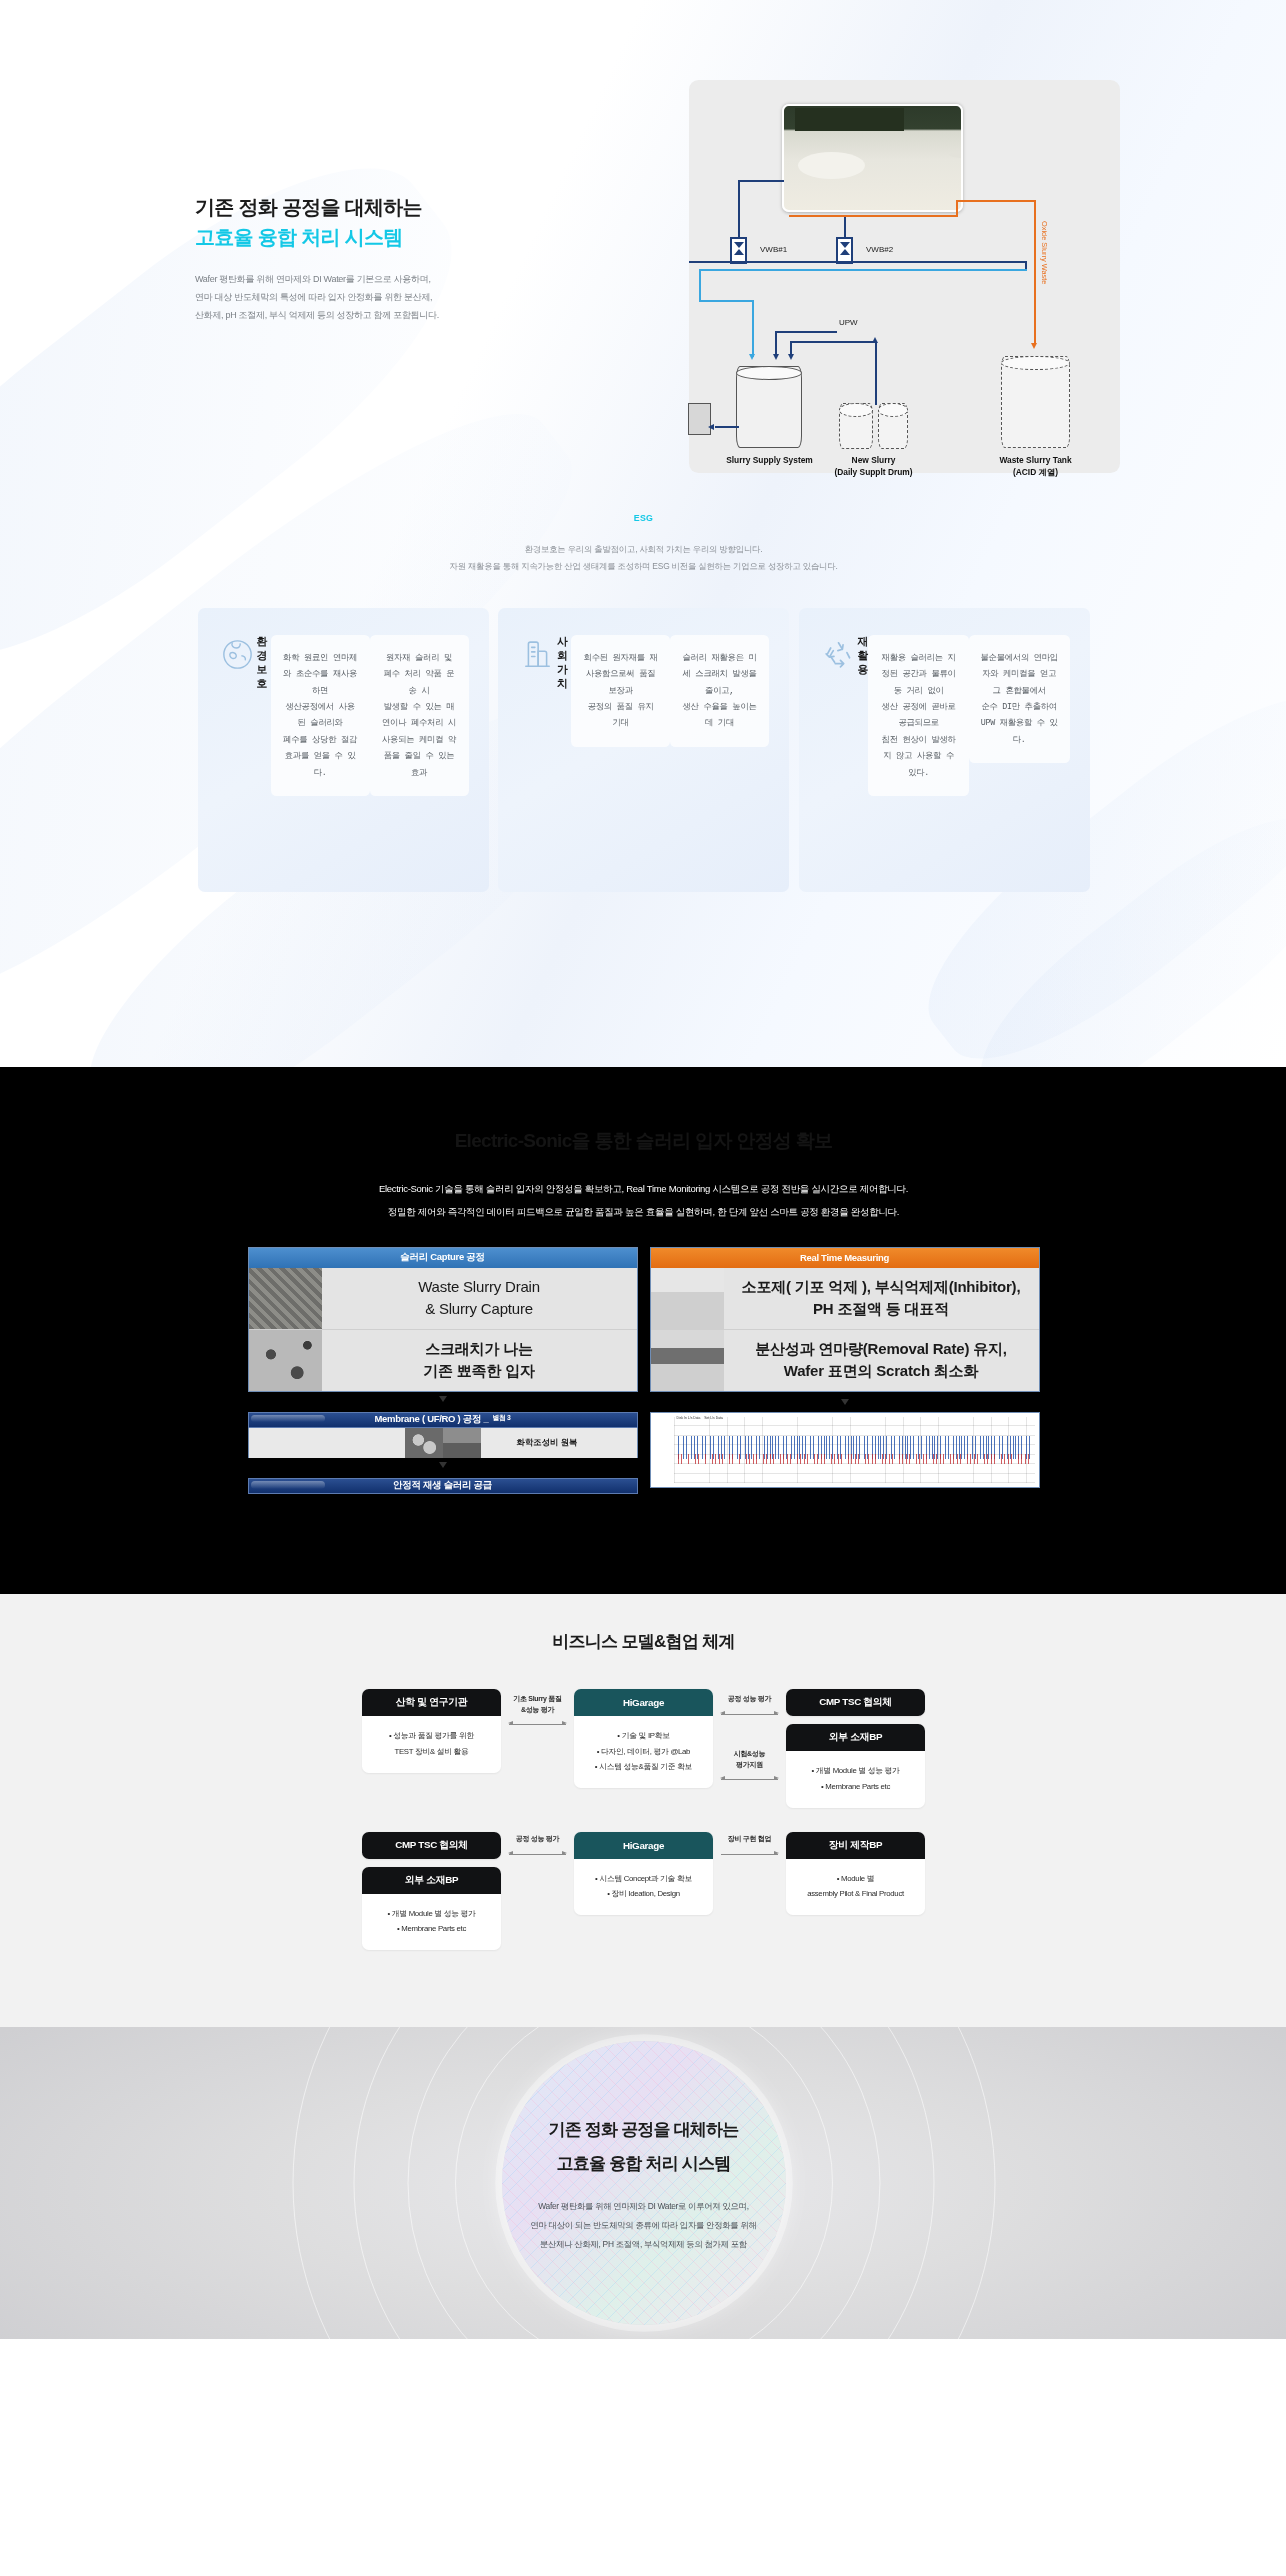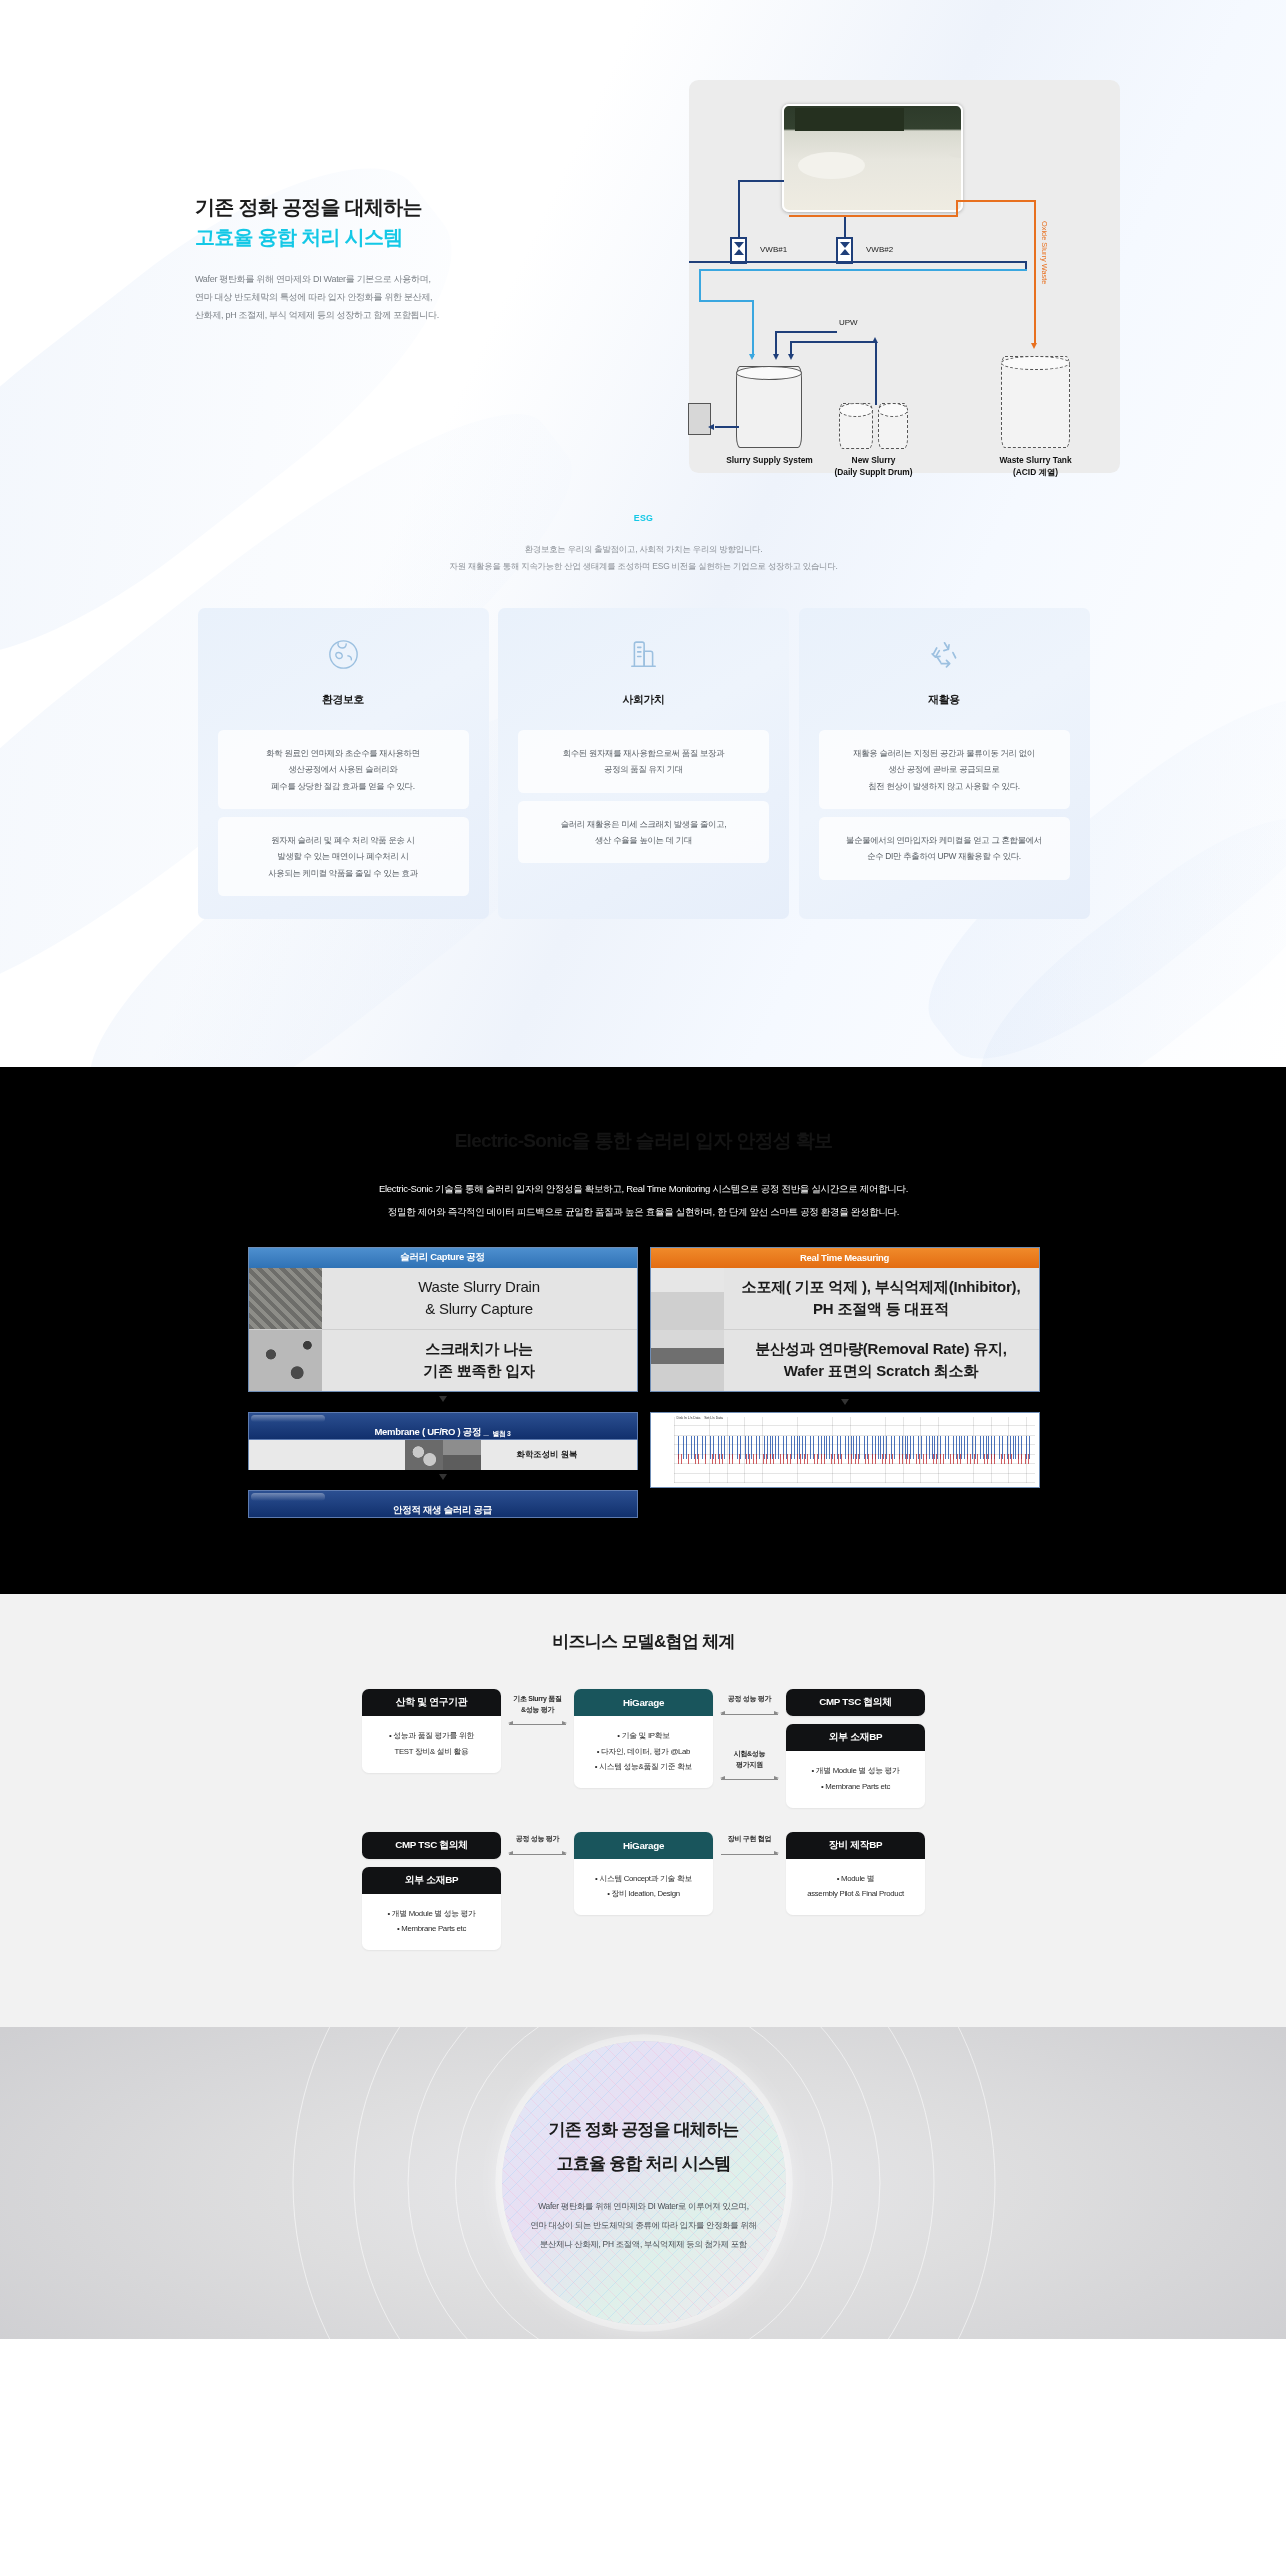--- a/index.html
+++ b/index.html
@@ -100,21 +100,21 @@
   .sec-esg { position: absolute; left:0; top: 513px; width: 1287px; z-index: 5;}
   .esg-eyebrow { text-align:center; font-size:8.8px; font-weight:700; color:#14c8e6; letter-spacing:0.3px;}
   .esg-title { text-align:center; font-size:20px; font-weight:800; color:#1b1b1b; margin-top:9.5px; letter-spacing:-0.7px;}
   .esg-sub { text-align:center; font-size:8.4px; color:#8b9096; line-height:2.1; margin-top:17.6px; letter-spacing:-0.2px;}
 
   .esg-cards { display:flex; justify-content:center; gap:9.5px; margin-top:32px; }
   .esg-card {
     width: 291px; min-height: 284px; border-radius: 6.8px;
     background: linear-gradient(150deg, #e9f1fb 0%, #eef4fc 45%, #e6eefa 100%);
     padding: 27px 20px 23px;
-    display:flex; flex-direction:column; align-items:center;
+    display:flex; flex-direction:row; align-items:flex-start;font-family:Liberation Mono, monospace;
   }
   .esg-icon { width: 39px; height: 39px; margin-bottom: 19px; }
   .esg-name { font-size: 10.8px; font-weight:800; color:#1b1b1b; margin-bottom: 23px; letter-spacing:-0.3px;}
   .esg-note {
     width:100%; background: rgba(255,255,255,.75); border-radius: 5.4px;
     padding: 15px 10.8px; text-align:center; font-size: 8.4px; color:#555b61;
     line-height: 1.95; letter-spacing:-0.3px; margin-bottom: 8px;
   }
   .esg-note:last-child{ margin-bottom:0; }
 
@@ -154,21 +154,21 @@
                            #c9c9c9; }
   .pnl-img.m5{ background: linear-gradient(180deg,#d8d8d8 0 30%, #6f6f6f 30% 55%, #cfcfcf 55% 100%); }
   .pnl-img.m6{ background: linear-gradient(160deg,#cfe3ea 0 35%, #8fb9c7 35% 70%, #e3eef1 70% 100%); }
   .pnl-txt {
     flex:1; display:flex; align-items:center; justify-content:center; text-align:center;
     font-size: 15px; color:#1a1a1a; line-height:1.5; padding: 8px 0; letter-spacing:-0.2px;
   }
   .pnl-txt.k { font-weight:700; }
 
   .band {
-    margin-top: 5.4px; height: 28px; display:flex; align-items:flex-end; justify-content:center;
+    margin-top: 5.4px; height: 16px; display:flex; align-items:flex-start; justify-content:center;
     font-size: 9.5px; font-weight:800; color:#fff; letter-spacing:-0.3px;
     background: linear-gradient(180deg,#2b4f91 0%, #11306d 100%);
     border: 0.7px solid #5d7bb0; position:relative;
   }
   .band .sm { font-size: 6.8px; font-weight:700; margin-left:4px; }
   .band:before{
     content:""; position:absolute; left:2.7px; top:2px; width:74px; height:7.4px;
     background: linear-gradient(180deg, rgba(255,255,255,.35), rgba(255,255,255,0));
     border-radius: 4px;
   }

